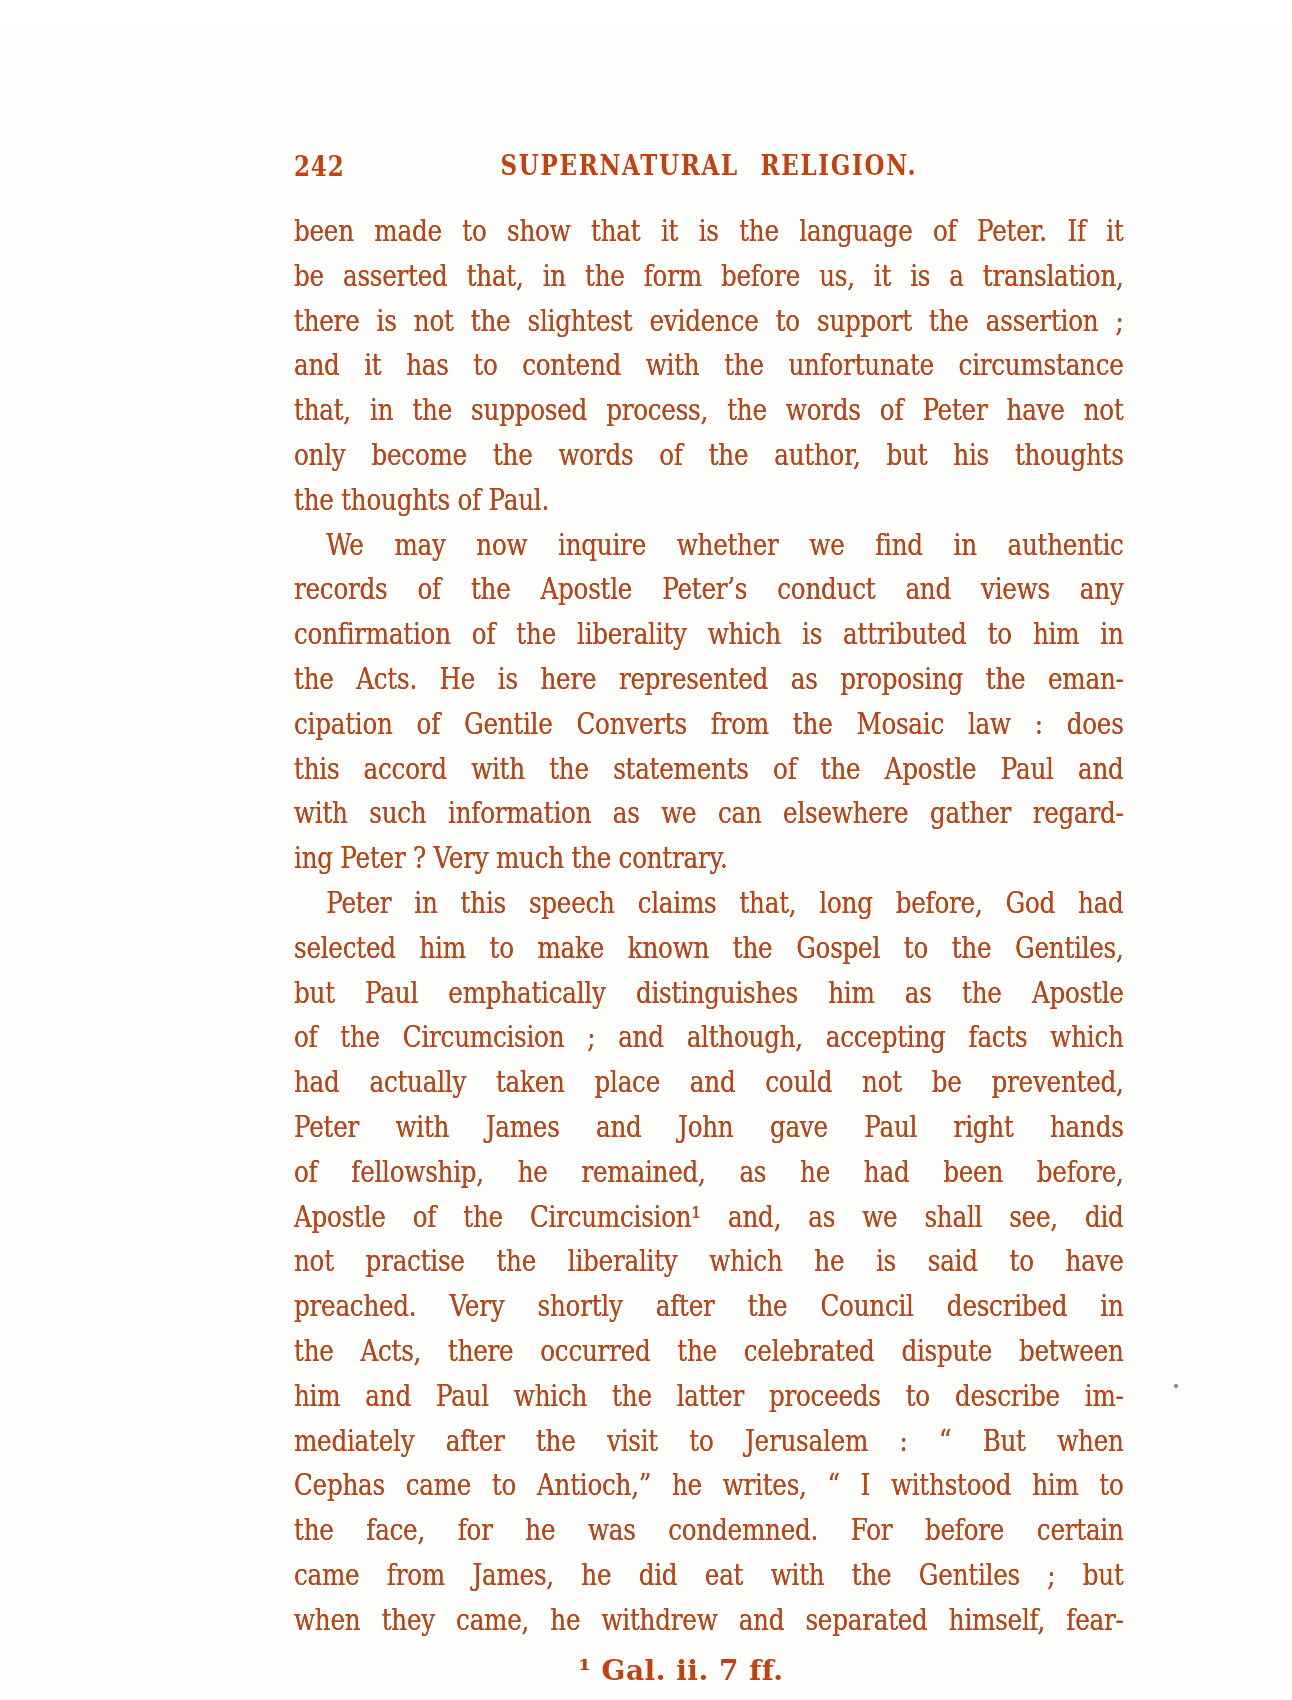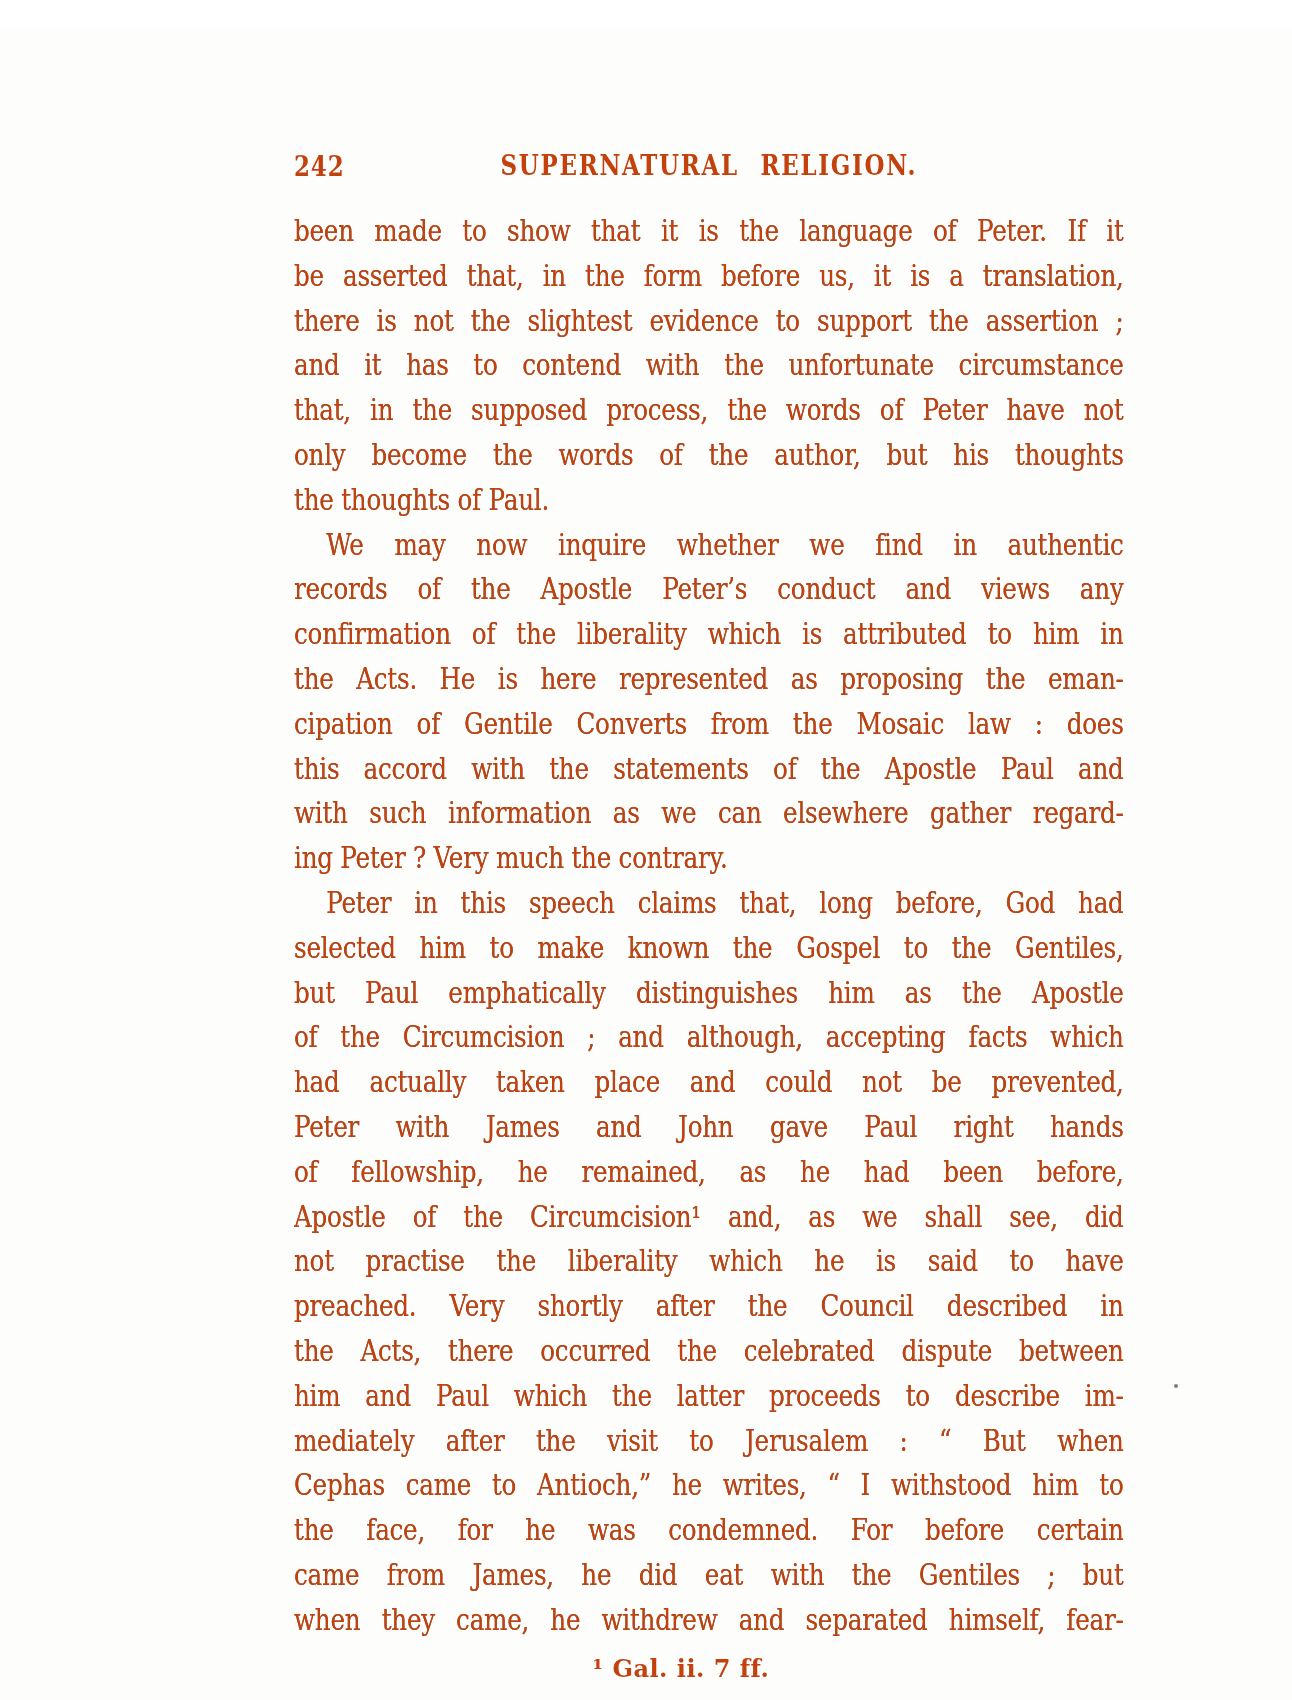--- a/index.html
+++ b/index.html
@@ -57,21 +57,21 @@
     display: inline-block;
     width: 100%; height: 0;
   }
   .line.short { text-align: left; }   
   .line.indent { text-indent: 38px; } 
   .footnote {
     position: absolute;
     left: 266px; top: 1626px;
     width: 830px;
     text-align: center;
-    font-size: 24px; font-weight: 700;
+    font-size: 28px; font-weight: 700;
     letter-spacing: 0.5px;
   }
   .speck {                    
     position: absolute;
     left: 1174px; top: 1356px;
     width: 4px; height: 4px;
     background: #7d7d7d;
     border-radius: 50%;
   }
 </style>

